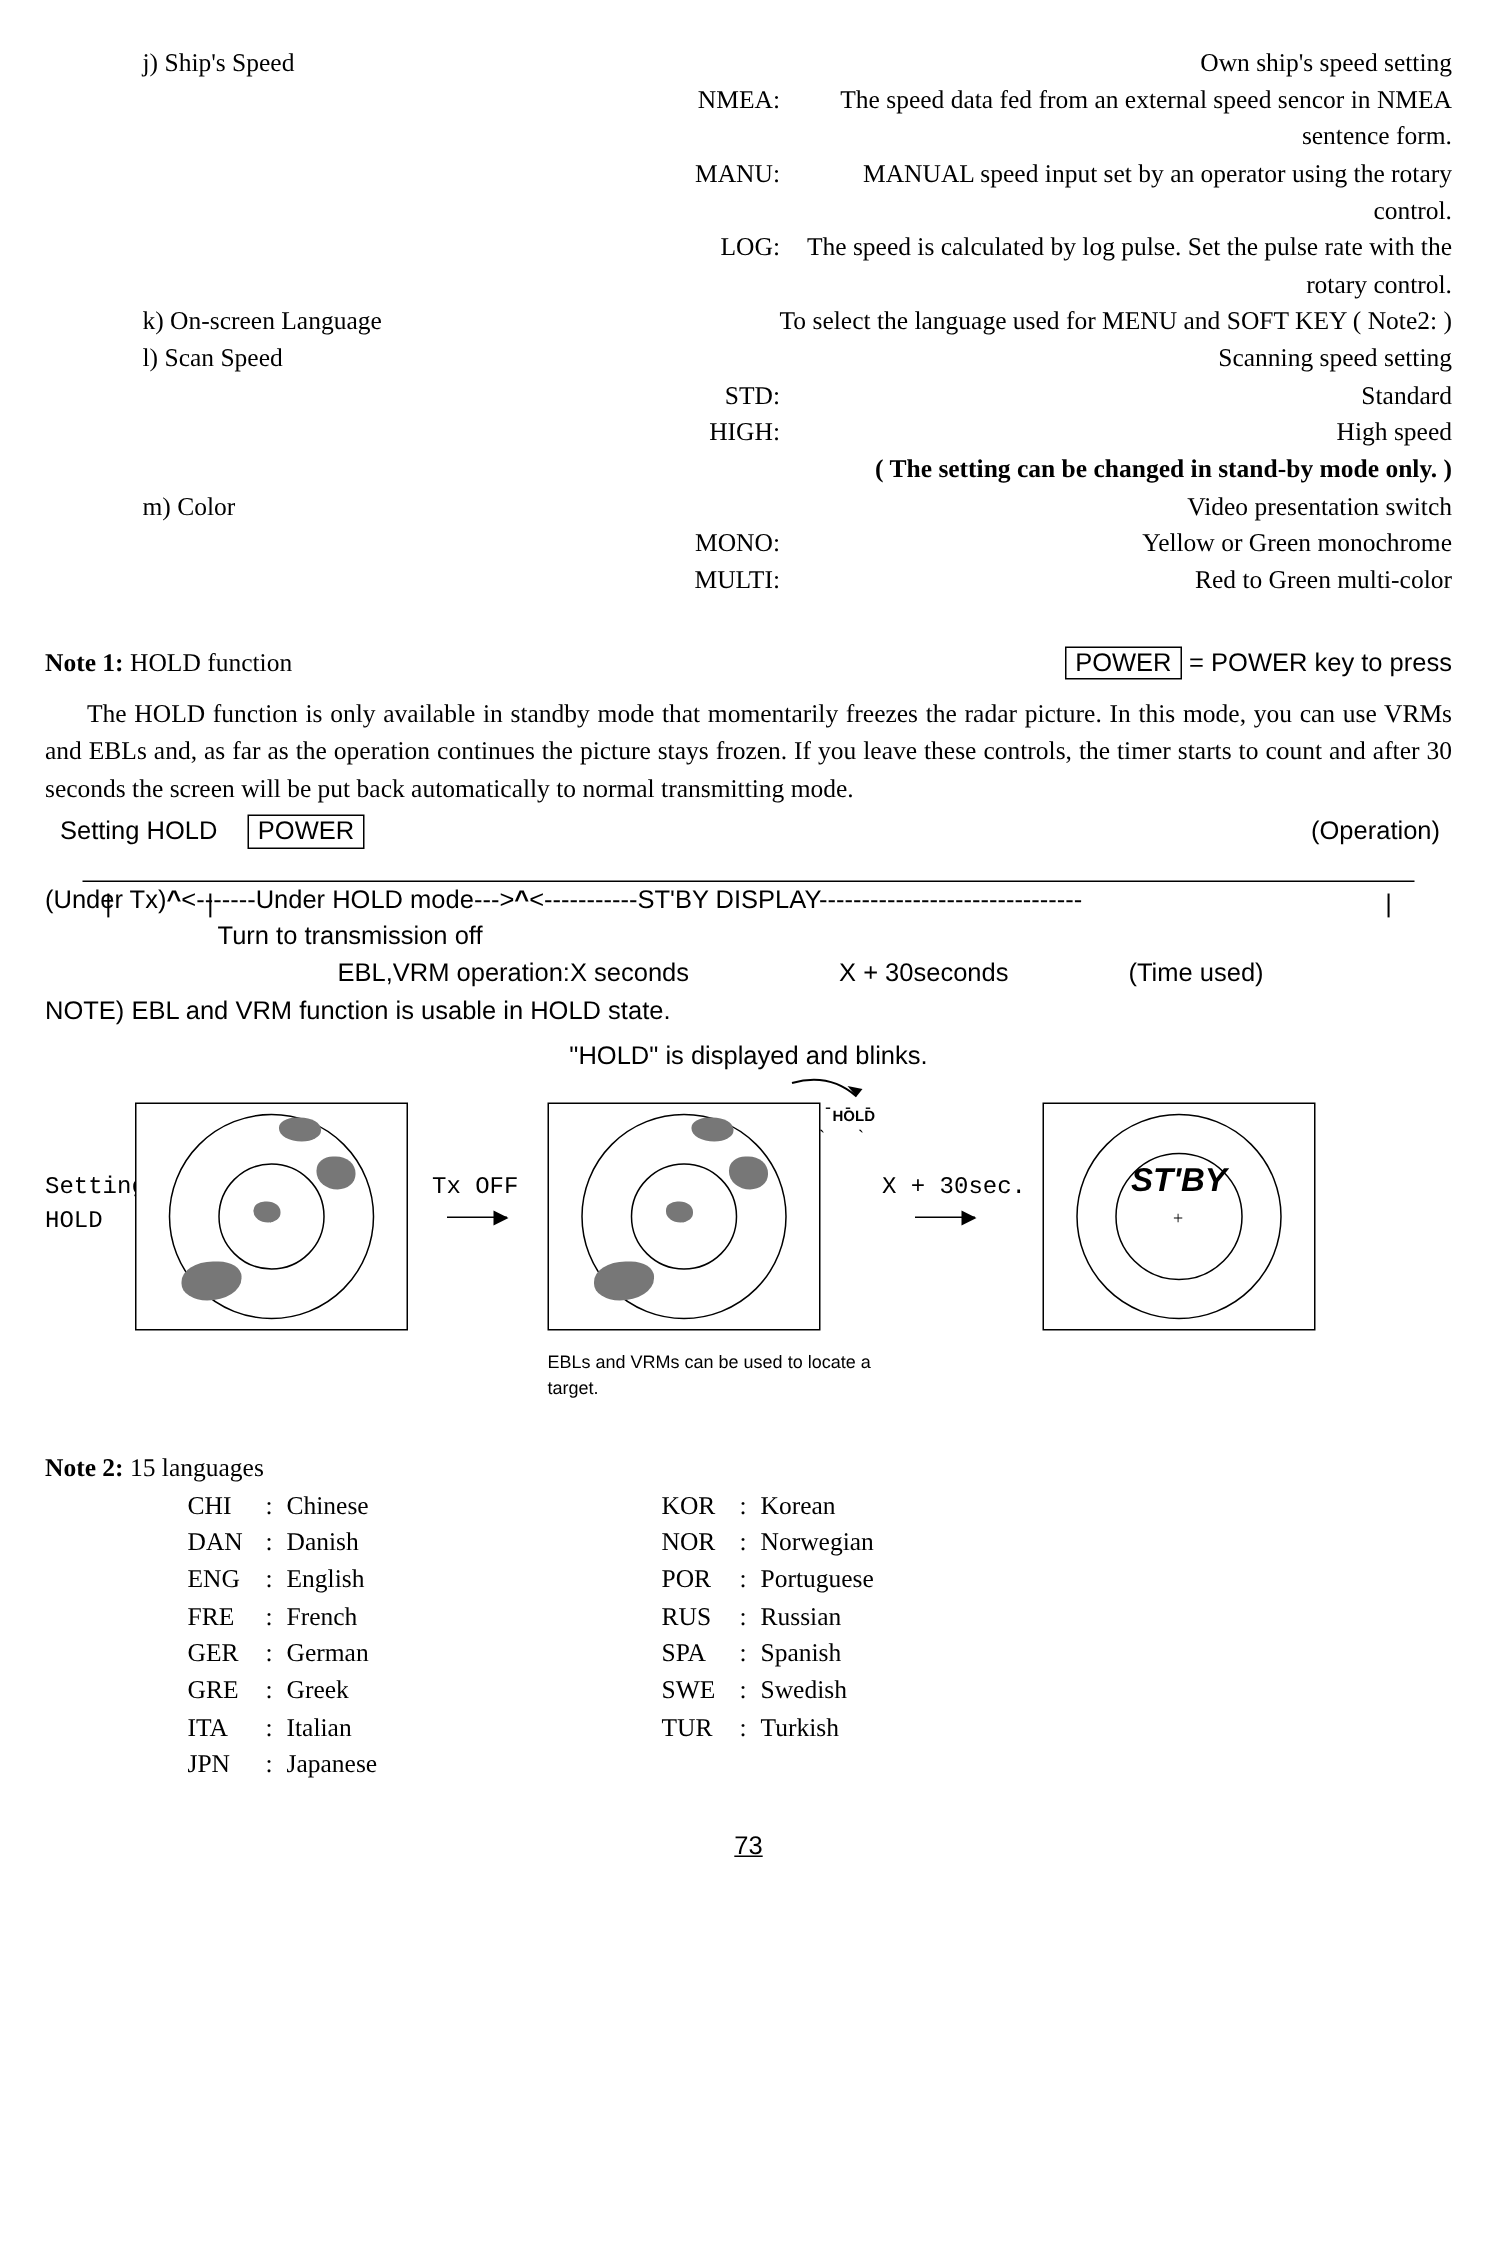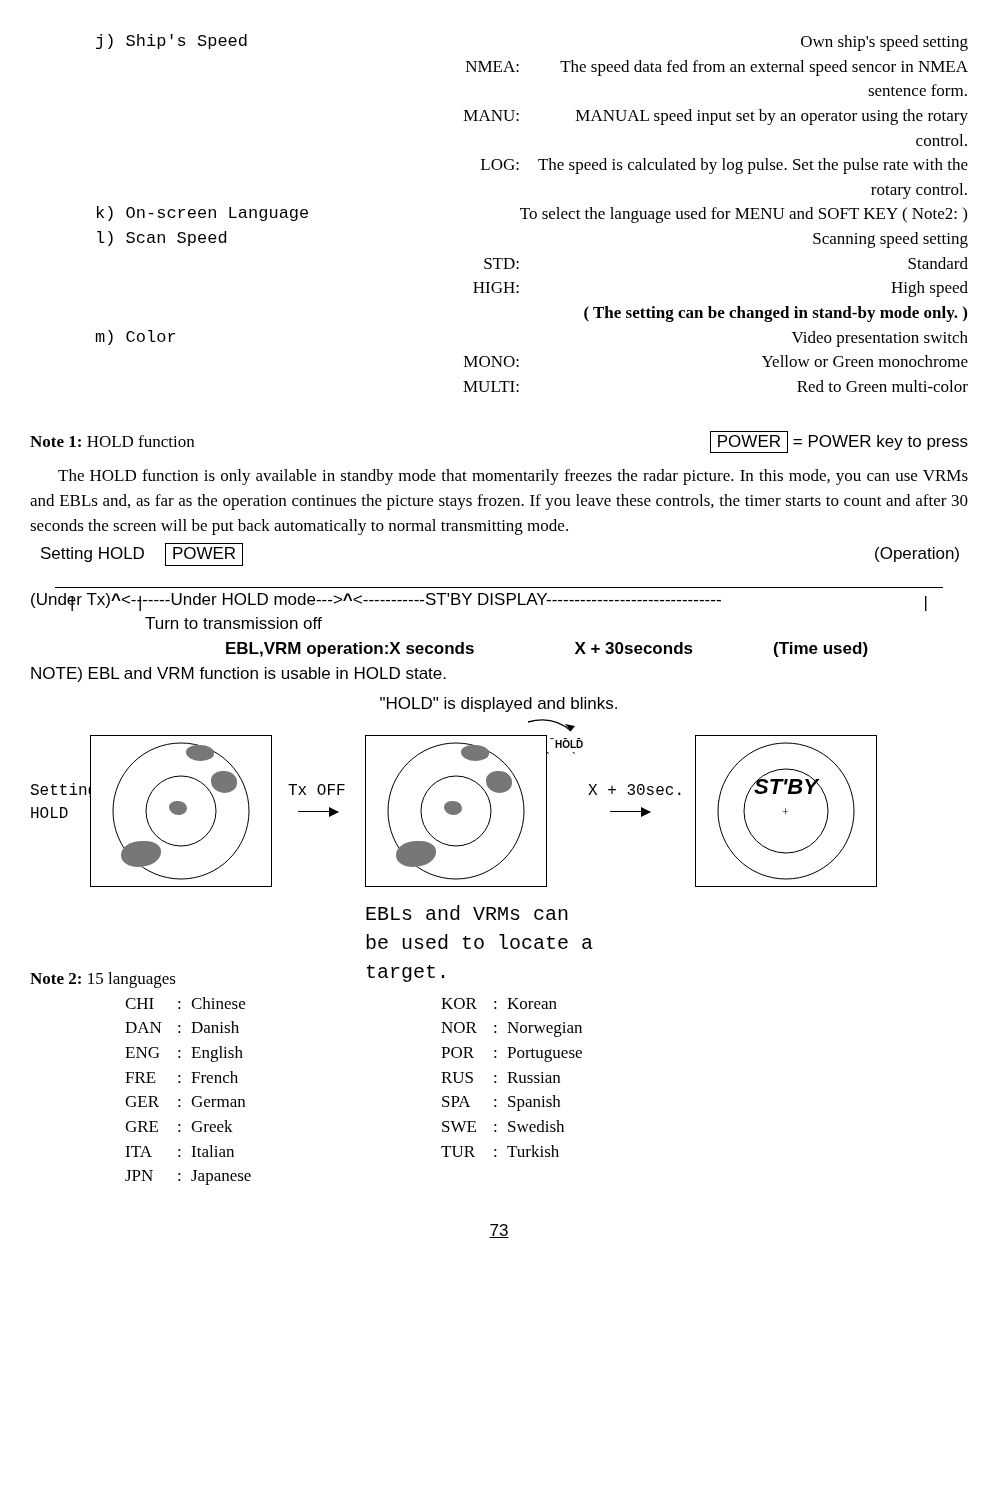--- a/index.html
+++ b/index.html
@@ -5,21 +5,21 @@
   body {
     font-family: "Times New Roman", Times, serif;
     font-size: 17px;
     margin: 0;
     padding: 30px 30px 20px 30px;
     width: 938px;
     color: #000;
     line-height: 1.45;
   }
   .def-row { display: flex; }
-  .def-label { width: 300px; flex-shrink: 0; padding-left: 65px; font-family: Liberation Mono, monospace; }
+  .def-label { width: 300px; flex-shrink: 0; padding-left: 65px; }
   .def-body { flex: 1; text-align: right; }
   .sub-row { display: flex; padding-left: 55px; }
   .sub-label { width: 70px; flex-shrink: 0; }
   .sub-body { flex: 1; }
   .bold { font-weight: bold; }
   .arial { font-family: Arial, Helvetica, sans-serif; }
   .kbox {
     display: inline-block;
     border: 1px solid #000;
     padding: 0 6px;
@@ -34,42 +34,42 @@
   .hold-row1 .seg1 { margin-left: 10px; }
   .hold-row1 .seg2 { margin-left: 20px; }
   .hold-row1 .seg3 { margin-left: auto; margin-right: 8px; }
   .caret-line { font-family: Arial, sans-serif; position: relative; height: 20px; white-space: pre; }
   .caret-line .ca { position:absolute; left: 40px; } 
   .caret-line .cb { position:absolute; left: 108px; } 
   .caret-line .cc { position:absolute; right: 40px; } 
   .mode-line { font-family: Arial, sans-serif; white-space: nowrap; }
   .mode-line .caret { font-weight: bold; }
   .extra-lines { font-family: Arial, sans-serif; }
-  .time-row { display:flex; font-family: Arial, sans-serif; font-weight: bold; }
+  .time-row { display:flex; font-family: Arial, sans-serif; }
   .time-row .a{ margin-left:195px;}
   .time-row .b{ margin-left:100px;}
   .time-row .c{ margin-left:80px;}
 
   .diagram-wrap { position: relative; height: 240px; margin-top: 8px; }
   .dlabel { position:absolute; font-family: Liberation Mono, monospace; font-size: 16px; }
   .rsquare { position:absolute; border:1px solid #000; width:180px; height:150px; background:#fff; }
   .arrow {
     position:absolute; width:40px; height:0; border-top:1.5px solid #000;
   }
   .arrow::after{
     content:""; position:absolute; right:-1px; top:-5px;
     border-left:10px solid #000; border-top:5px solid transparent; border-bottom:5px solid transparent;
   }
   .blob { position:absolute; background:#777; border-radius:50% 60% 55% 65%; }
   .stby-text { position:absolute; font: italic bold 22px Arial; }
   .hold-pill {
     position:absolute; font: bold 10px Arial;
   }
   .dash-arc { position:absolute; font:12px Arial; letter-spacing:3px;}
-  .footnote-line { font-family: Liberation Mono, monospace; font-size:20px; }
+  .footnote-line { font-family: Liberation Sans, sans-serif; font-size:12px; }
 
   .note2-block { margin-top: 2px; }
   .lang-row { display:flex; }
   .lang-col { display:flex; }
   .lang-indent { width: 95px; }
   .lang-code { display:inline-block; width:52px; }
   .lang-sep { display:inline-block; width:14px; }
   .lang-name { display:inline-block; width:180px; }
   .page-num { text-align:center; font-family: Arial, sans-serif; margin-top: 30px; text-decoration: underline; }
 </style>

